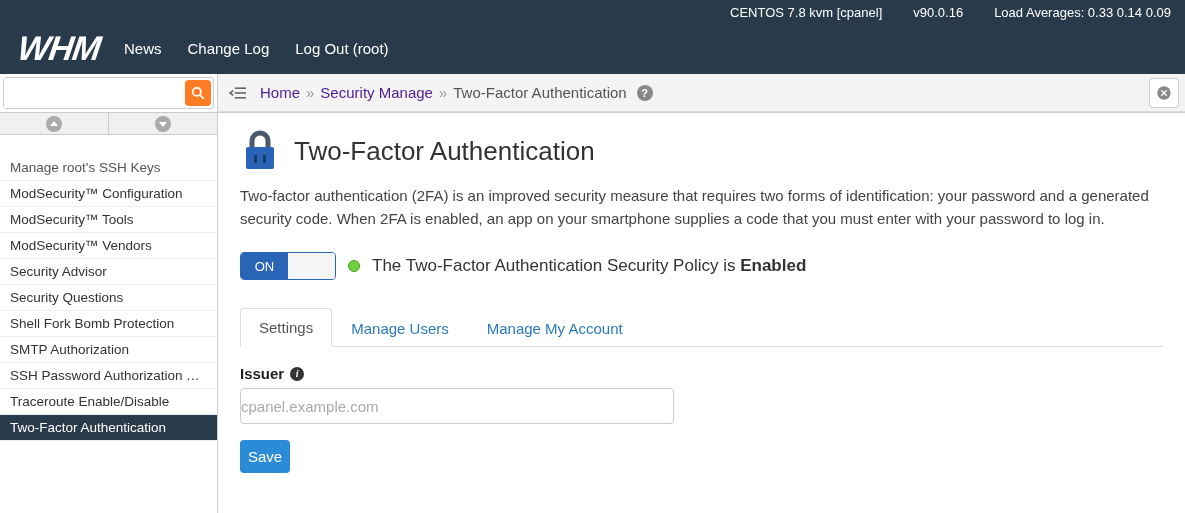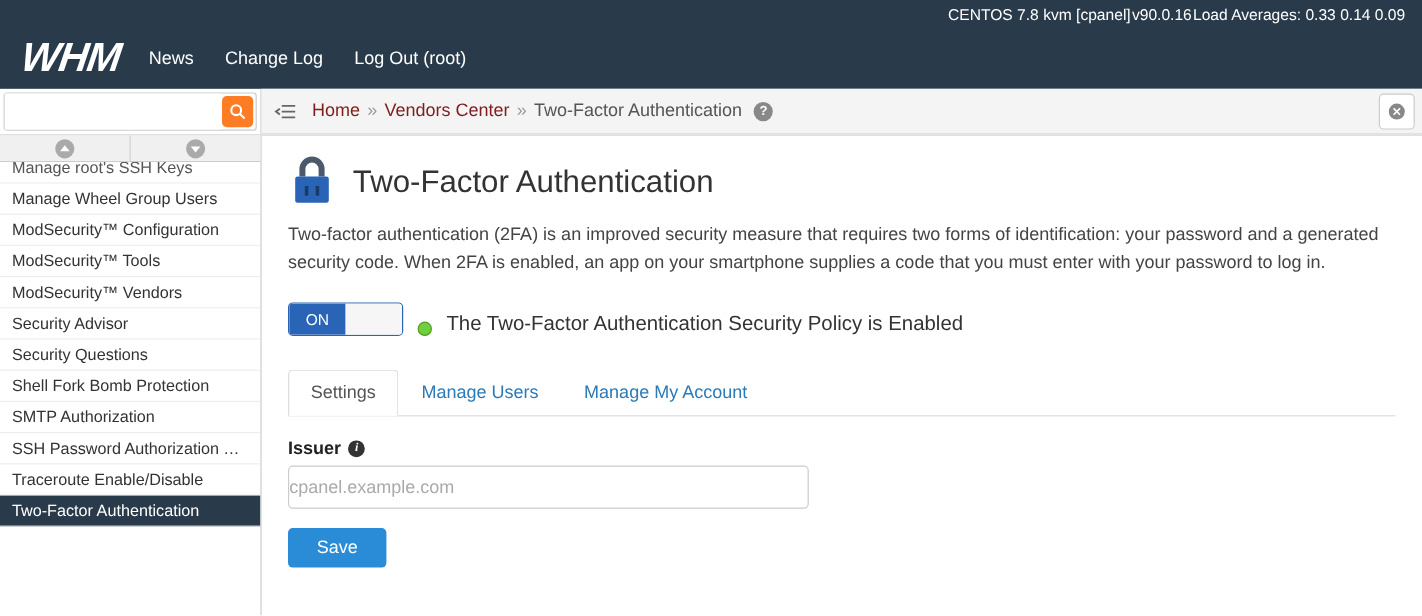--- a/index.html
+++ b/index.html
@@ -16,21 +16,21 @@
       height: 74px;
       display: flex;
       flex-direction: column;
     }
     .topbar-top {
       display: flex;
       justify-content: flex-end;
       align-items: center;
       padding: 2px 14px 0 14px;
       font-size: 13px;
-      gap: 1px;
+      gap: 31px;
       height: 22px;
     }
     .topbar-main {
       display: flex;
       align-items: center;
       height: 52px;
       padding-left: 18px;
     }
     .logo {
       display: flex;
@@ -108,21 +108,21 @@
       cursor: pointer;
       color: #666;
     }
     .breadcrumb {
       font-size: 15px;
       color: #999;
       display: flex;
       align-items: center;
       gap: 6px;
     }
-    .breadcrumb .bc-link { color: #7f1d1d; cursor: pointer; }
+    .breadcrumb .bc-link { color: #4c1d95; cursor: pointer; }
     .breadcrumb .bc-sep { color: #999; }
     .breadcrumb .bc-current { color: #555; }
     .help-icon {
       display: inline-flex;
       width: 16px; height: 16px;
       border-radius: 50%;
       background: #888;
       color: #fff;
       align-items: center;
       justify-content: center;
@@ -173,20 +173,21 @@
       display: inline-flex;
       width: 16px; height: 16px;
       border-radius: 50%;
       background: #aaa;
       align-items: center;
       justify-content: center;
     }
     .sidebar-list {
       overflow: hidden;
       flex: 1;
+      margin-top: 28px;
     }
     .sb-item {
       padding: 5px 10px;
       font-size: 13.5px;
       color: #333;
       border-bottom: 1px solid #eee;
       cursor: pointer;
       white-space: nowrap;
       overflow: hidden;
       text-overflow: ellipsis;
@@ -228,21 +229,21 @@
       color: #333;
     }
     .desc {
       font-size: 15px;
       color: #444;
       line-height: 1.5;
       margin-bottom: 22px;
     }
     .toggle-row {
       display: flex;
-      align-items: flex-end;
+      align-items: center;
       gap: 12px;
       margin-bottom: 28px;
     }
     .toggle {
       width: 96px;
       height: 28px;
       border: 1px solid #2a64b7;
       border-radius: 4px;
       display: flex;
       overflow: hidden;
@@ -265,25 +266,26 @@
     .status-dot {
       width: 12px; height: 12px;
       border-radius: 50%;
       background: #6fcf3f;
       border: 1px solid #4aa020;
     }
     .status-text {
       font-size: 17px;
       color: #333;
     }
-    .status-text strong { font-weight: 400; }
+    .status-text strong { font-weight: 700; }
     .tabs {
       display: flex;
       border-bottom: 1px solid #ddd;
       margin-bottom: 18px;
+      align-items: center;
     }
     .tab {
       padding: 10px 18px;
       font-size: 15px;
       color: #2a7ab9;
       cursor: pointer;
       border: 1px solid transparent;
       border-bottom: none;
       margin-bottom: -1px;
     }
@@ -326,21 +328,21 @@
       font-size: 15px;
       outline: none;
       margin-bottom: 16px;
     }
     .text-input::placeholder { color: #aaa; }
     .save-btn {
       background: #2a8bd6;
       color: #fff;
       border: none;
       border-radius: 4px;
-      padding: 8px 24px;
+      padding: 8px 8px;
       font-size: 15px;
       cursor: pointer;
     }
     svg { display: block; }
   </style>
 </head>
 <body>
 
 <div class="topbar">
   <div class="topbar-top">
@@ -377,21 +379,21 @@
       <svg width="20" height="16" viewBox="0 0 24 20" fill="none" stroke="#666" stroke-width="2">
         <line x1="8" y1="4" x2="22" y2="4"></line>
           <line x1="8" y1="10" x2="22" y2="10"></line>
           <line x1="8" y1="16" x2="22" y2="16"></line>
         <polyline points="6,7 2,10 6,13"></polyline>
       </svg>
     </span>
     <div class="breadcrumb">
       <span class="bc-link">Home</span>
       <span class="bc-sep">»</span>
-      <span class="bc-link">Vendors Center</span>
+      <span class="bc-link">Security Manage</span>
       <span class="bc-sep">»</span>
       <span class="bc-current">Two-Factor Authentication</span>
       <span class="help-icon">?</span>
     </div>
     <div class="cancel-btn">
       <svg width="16" height="16" viewBox="0 0 24 24" fill="#888">
         <circle cx="12" cy="12" r="10"></circle>
           <line x1="8" y1="8" x2="16" y2="16" stroke="#fff" stroke-width="2"></line>
           <line x1="16" y1="8" x2="8" y2="16" stroke="#fff" stroke-width="2"></line>
       </svg>
@@ -412,21 +414,20 @@
       <div class="sidebar-arrow">
         <span>
           <svg width="10" height="10" viewBox="0 0 10 10" fill="#fff">
               <polygon points="1,3 9,3 5,8"></polygon>
             </svg>
         </span>
       </div>
     </div>
     <div class="sidebar-list">
       <div class="sb-item cutoff">Manage root's SSH Keys</div>
-      <div class="sb-item">Manage Wheel Group Users</div>
       <div class="sb-item">ModSecurity™ Configuration</div>
       <div class="sb-item">ModSecurity™ Tools</div>
       <div class="sb-item">ModSecurity™ Vendors</div>
       <div class="sb-item">Security Advisor</div>
       <div class="sb-item">Security Questions</div>
       <div class="sb-item">Shell Fork Bomb Protection</div>
       <div class="sb-item">SMTP Authorization</div>
       <div class="sb-item">SSH Password Authorization Tweak</div>
       <div class="sb-item">Traceroute Enable/Disable</div>
       <div class="sb-item active">Two-Factor Authentication</div>

